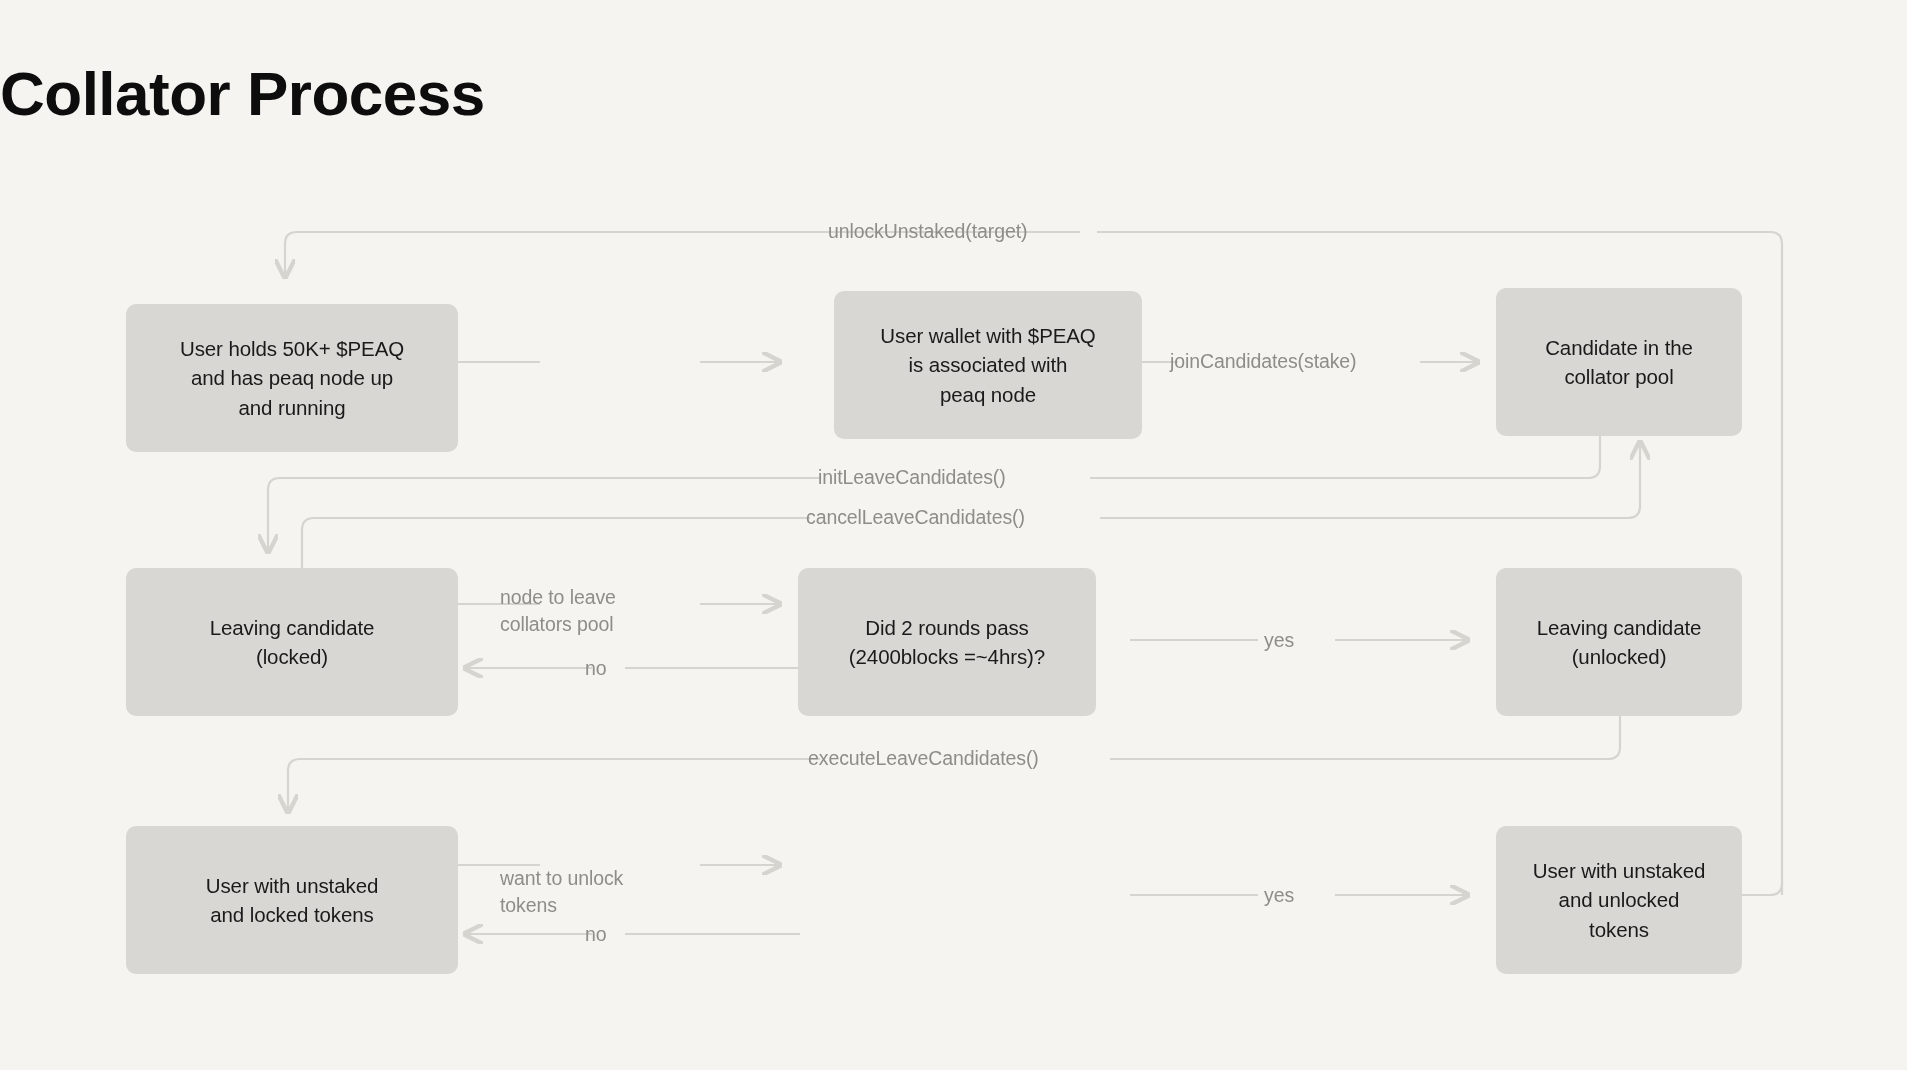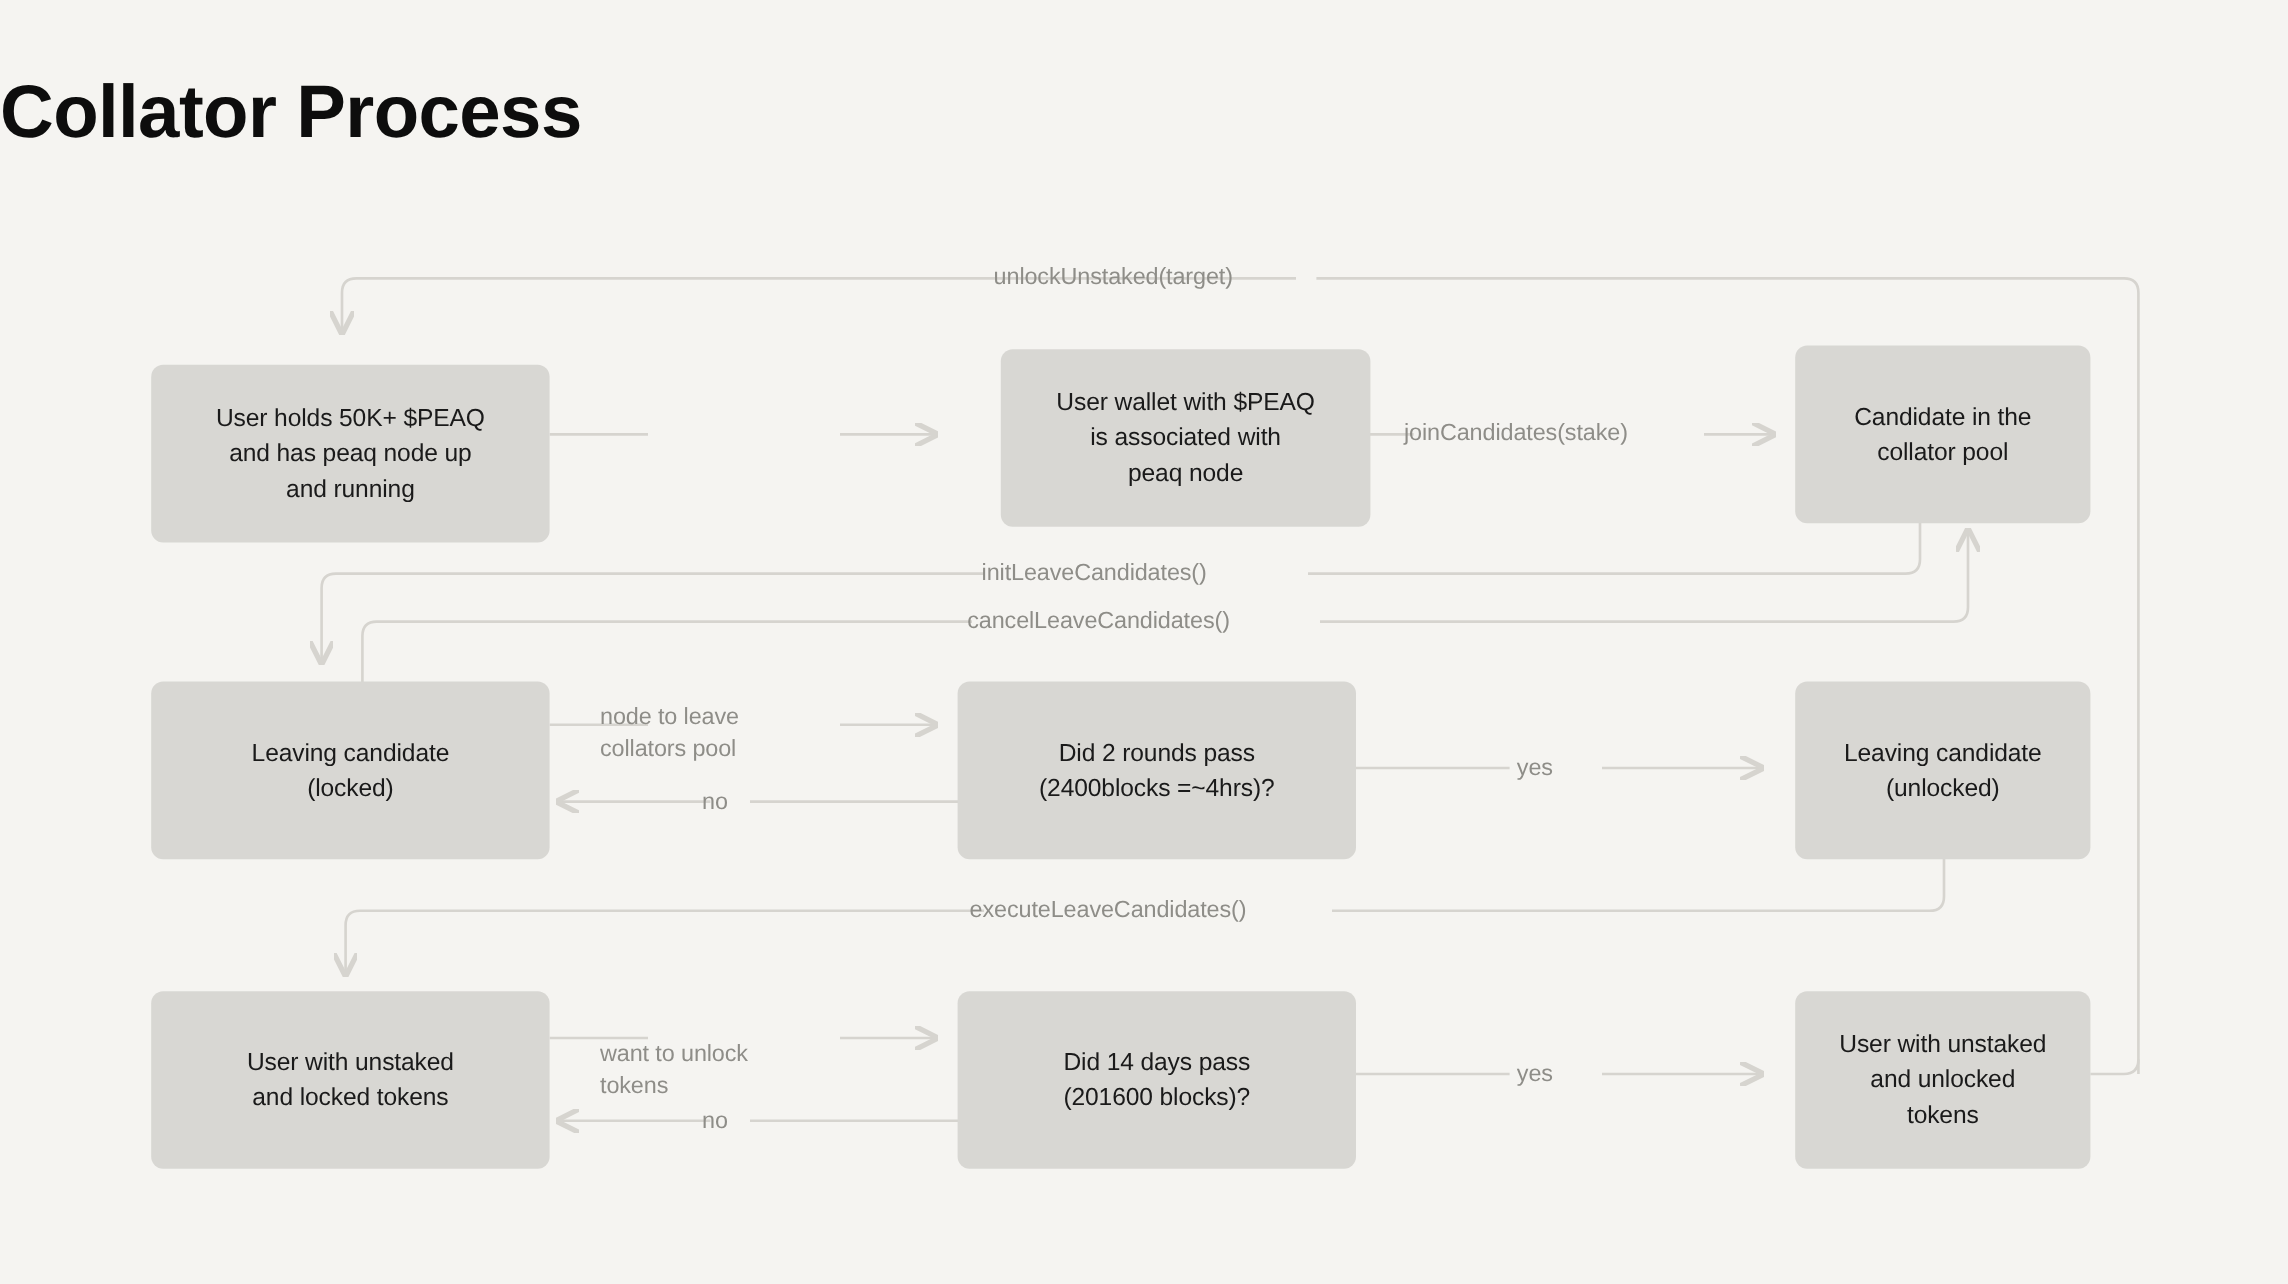--- a/index.html
+++ b/index.html
@@ -132,31 +132,29 @@
   <div class="node" style="left:798px; top:291px; width:308px; height:148px;margin-left:36px;">User wallet with $PEAQ
 is associated with
 peaq node</div>
 
   <div class="node" style="left:1496px; top:288px; width:246px; height:148px;">Candidate in the
 collator pool</div>
 
   <div class="node" style="left:126px; top:568px; width:332px; height:148px;">Leaving candidate
 (locked)</div>
 
-  <div class="node" style="left:798px; top:568px; width:332px; height:148px;">Did 2 rounds pass
+  <div class="node" style="left:798px; top:568px; width:298px; height:148px;">Did 2 rounds pass
 (2400blocks =~4hrs)?</div>
 
   <div class="node" style="left:1496px; top:568px; width:246px; height:148px;">Leaving candidate
 (unlocked)</div>
 
   <div class="node" style="left:126px; top:826px; width:332px; height:148px;">User with unstaked
 and locked tokens</div>
 
-  <div class="node" style="left:798px; top:826px; width:332px; height:148px;">Did 14 days pass
-(201600 blocks)?</div>
 
   <div class="node" style="left:1496px; top:826px; width:246px; height:148px;">User with unstaked
 and unlocked
 tokens</div>
 
   <div class="edge-label" style="left:828px; top:218px; width:270px;">unlockUnstaked(target)</div>
 
 
   <div class="edge-label" style="left:1170px; top:348px; width:260px;">joinCandidates(stake)</div>
 

